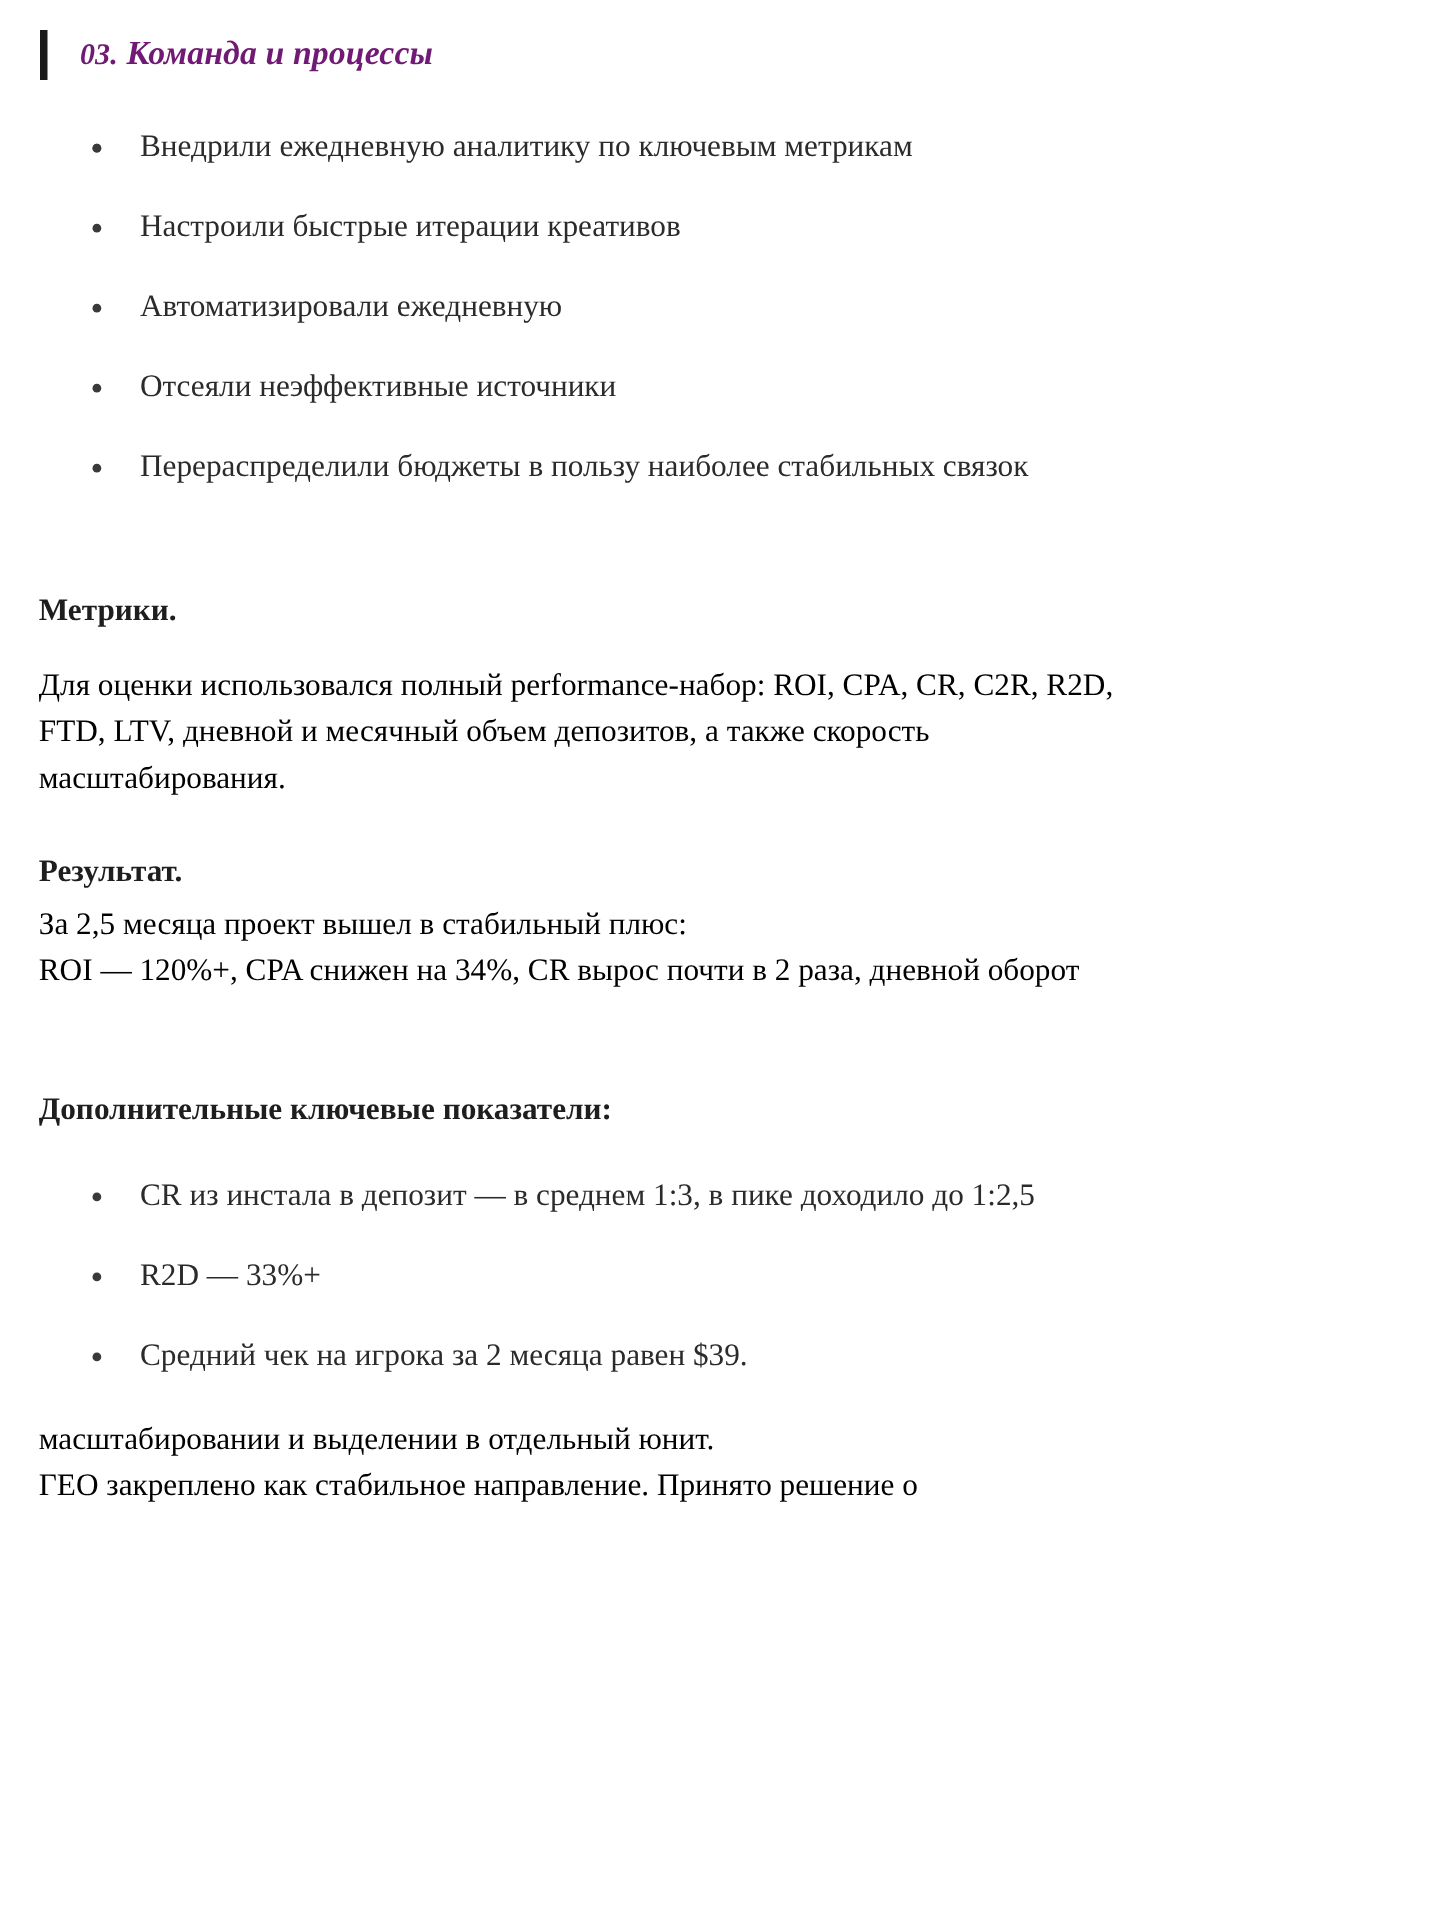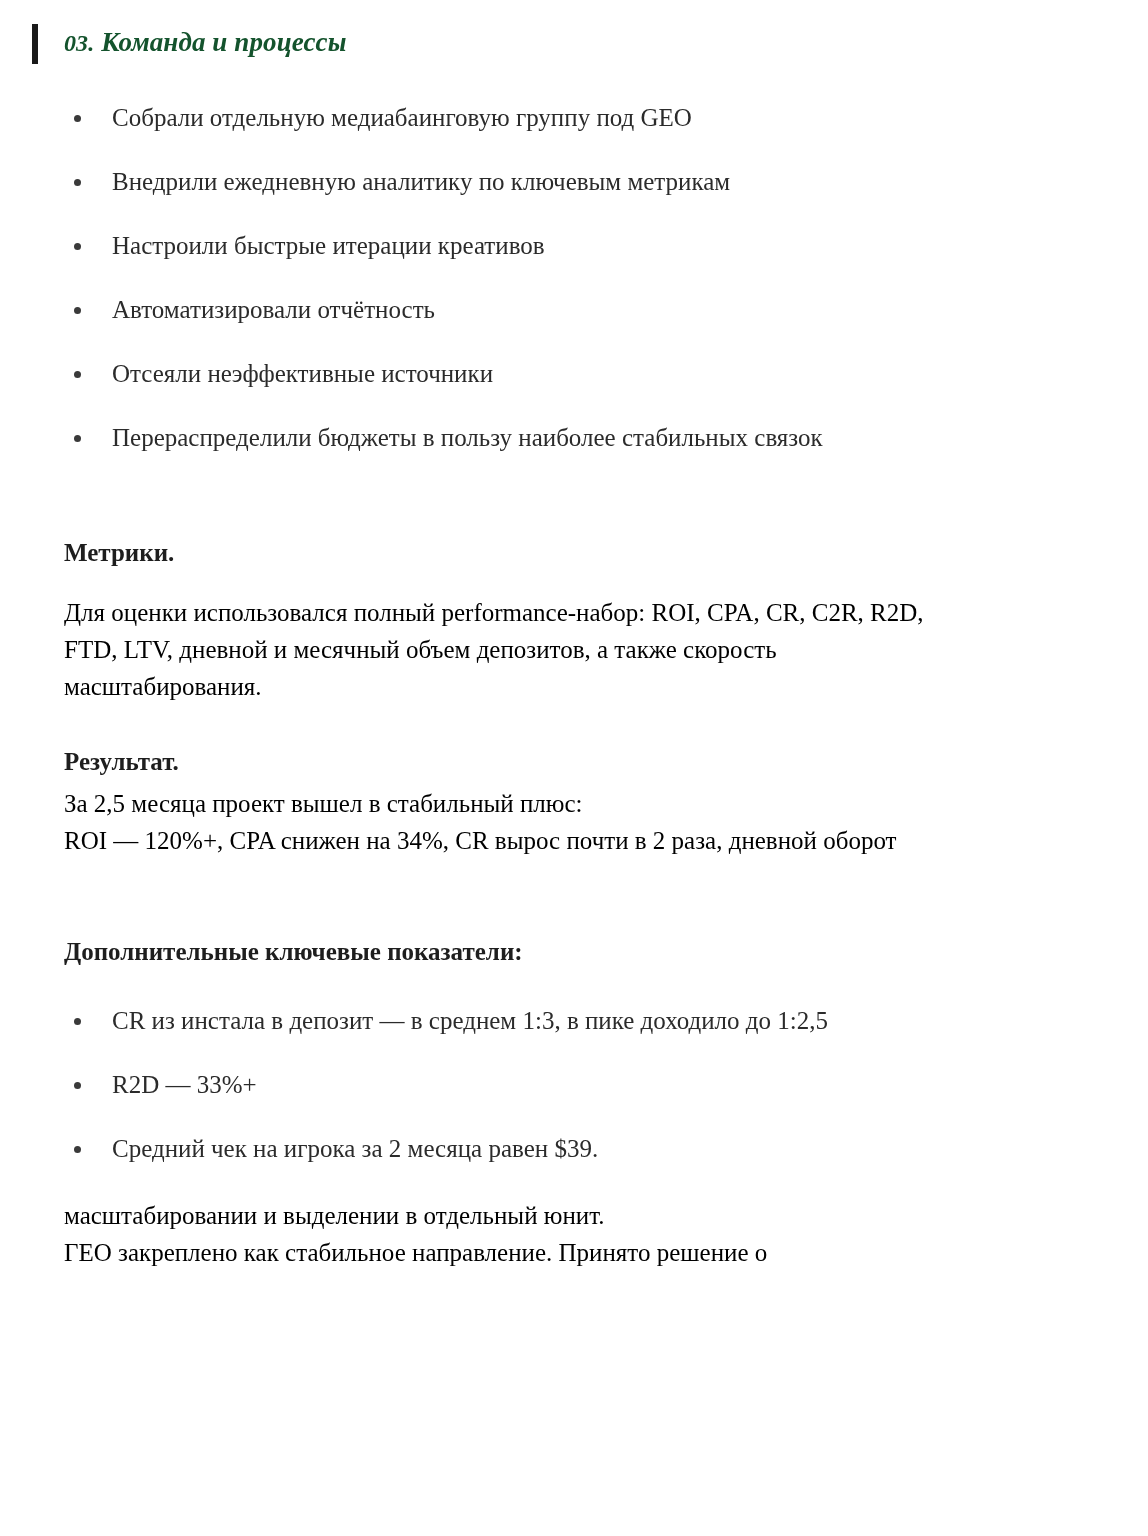--- a/index.html
+++ b/index.html
@@ -37,21 +37,21 @@
     left: 32px;
     top: 2px;
     width: 6px;
     height: 40px;
     background: #1a1a1a;
   }
   .section-title {
     font-size: 27px;
     font-style: italic;
     font-weight: bold;
-    color: #14532d;
+    color: #701a75;
     line-height: 40px;
     letter-spacing: 0.1px;
     white-space: nowrap;
   }
   .section-title .num {
     font-size: 24px;
   }
 
   
   ul.bullets {
@@ -77,21 +77,21 @@
   }
 
   #intro-bullets { margin-top: 38px; }
   #intro-bullets li { margin-bottom: 32px; }
 
   #extra-bullets { margin-top: 36px; }
   #extra-bullets li { margin-bottom: 32px; }
 
   
   .body-block {
-    padding-left: 64px;
+    padding-left: 31px;
     padding-right: 100px;
   }
   .sub-heading {
     font-size: 25px;
     font-weight: bold;
     color: #1e1e1e;
     line-height: 34px;
   }
   .para {
     font-size: 25px;
@@ -117,33 +117,32 @@
     <span class="accent-bar" style="background: rgb(26, 26, 26);"></span>
     <div class="section-title">
       <span class="num">03.</span>
       <span>Команда и процессы</span>
     </div>
   </div>
 
   <ul class="bullets" id="intro-bullets">
     <li>
       <span class="dot"></span>
-      <span>Собрали отдельную медиабаинговую группу под GEO</span>
     </li>
     <li>
       <span class="dot"></span>
       <span>Внедрили ежедневную аналитику по ключевым метрикам</span>
     </li>
     <li>
       <span class="dot"></span>
       <span>Настроили быстрые итерации креативов</span>
     </li>
     <li>
       <span class="dot"></span>
-      <span>Автоматизировали отчётность</span>
+      <span>Автоматизировали ежедневную</span>
     </li>
     <li>
       <span class="dot"></span>
       <span>Отсеяли неэффективные источники</span>
     </li>
     <li>
       <span class="dot"></span>
       <span>Перераспределили бюджеты в пользу наиболее стабильных связок</span>
     </li>
   </ul>

